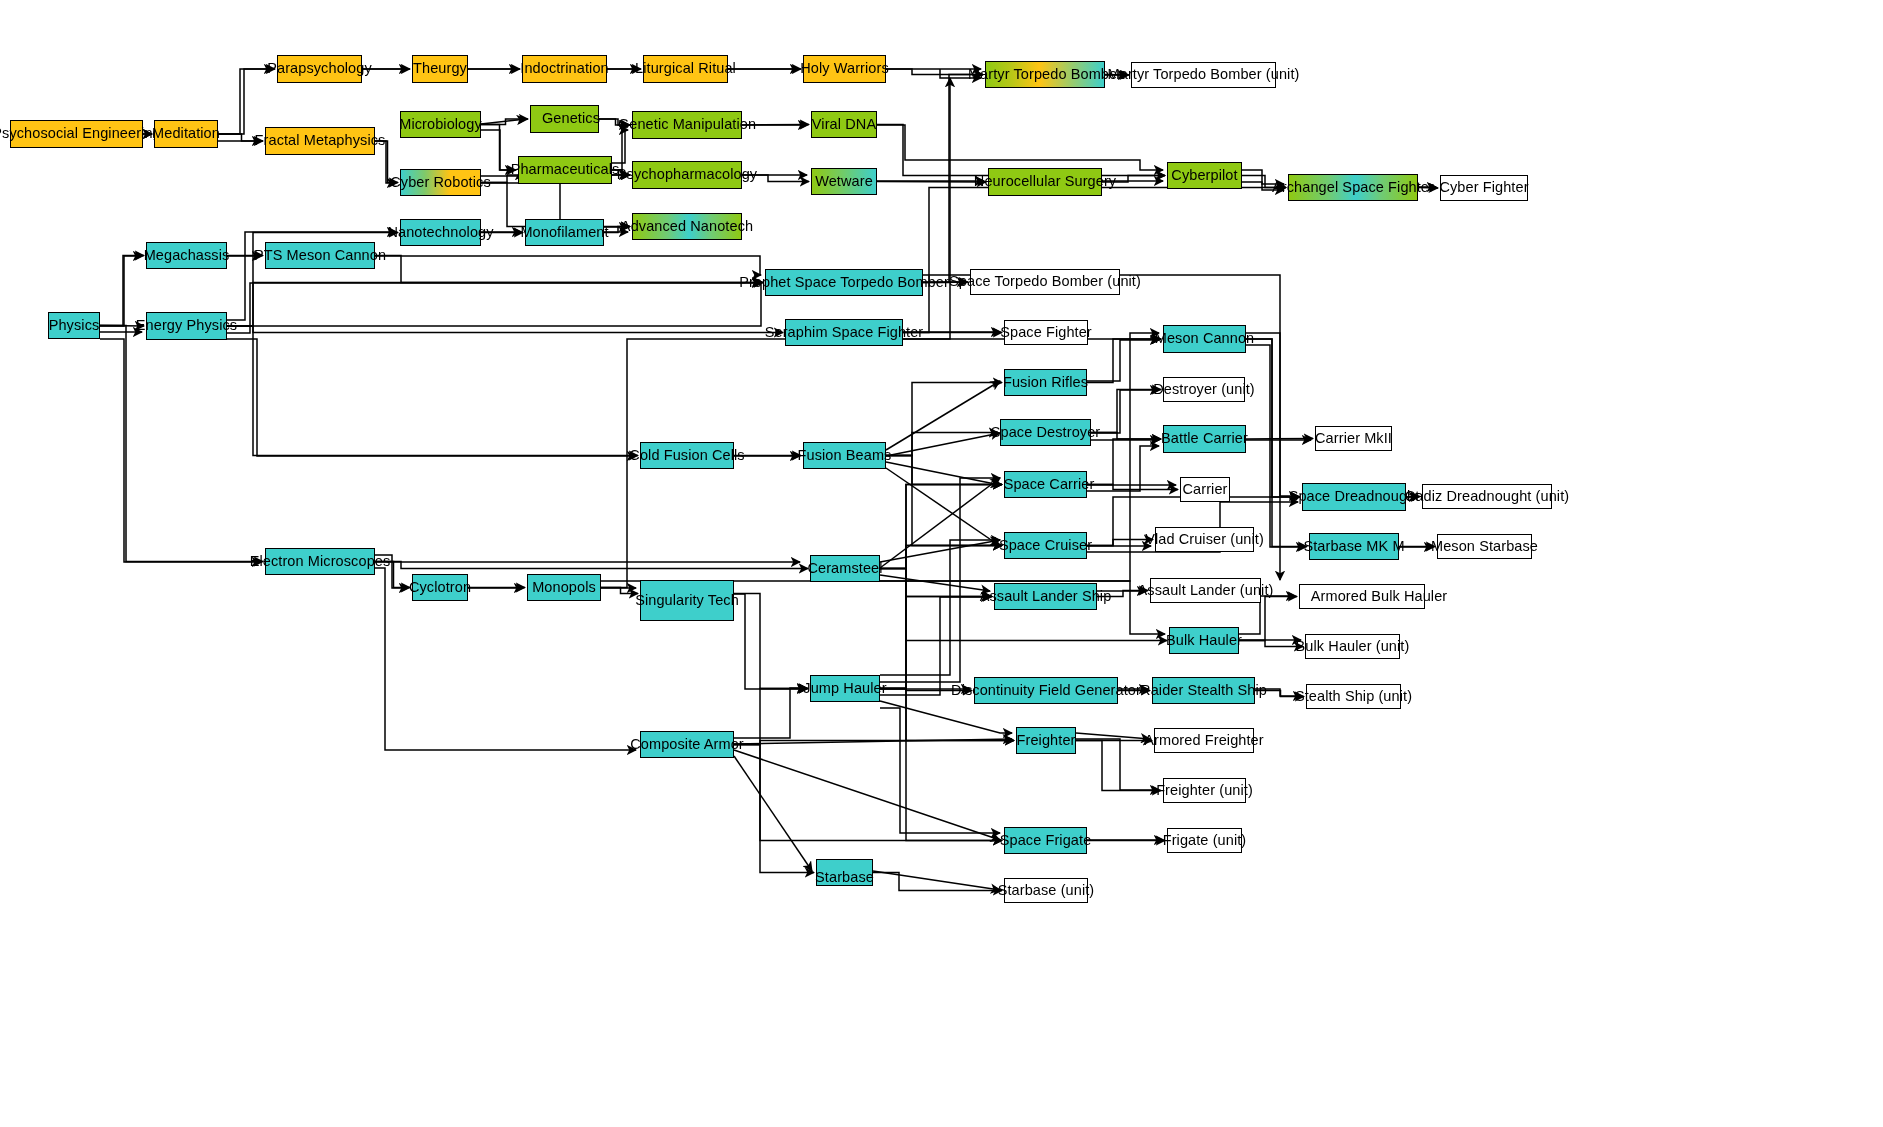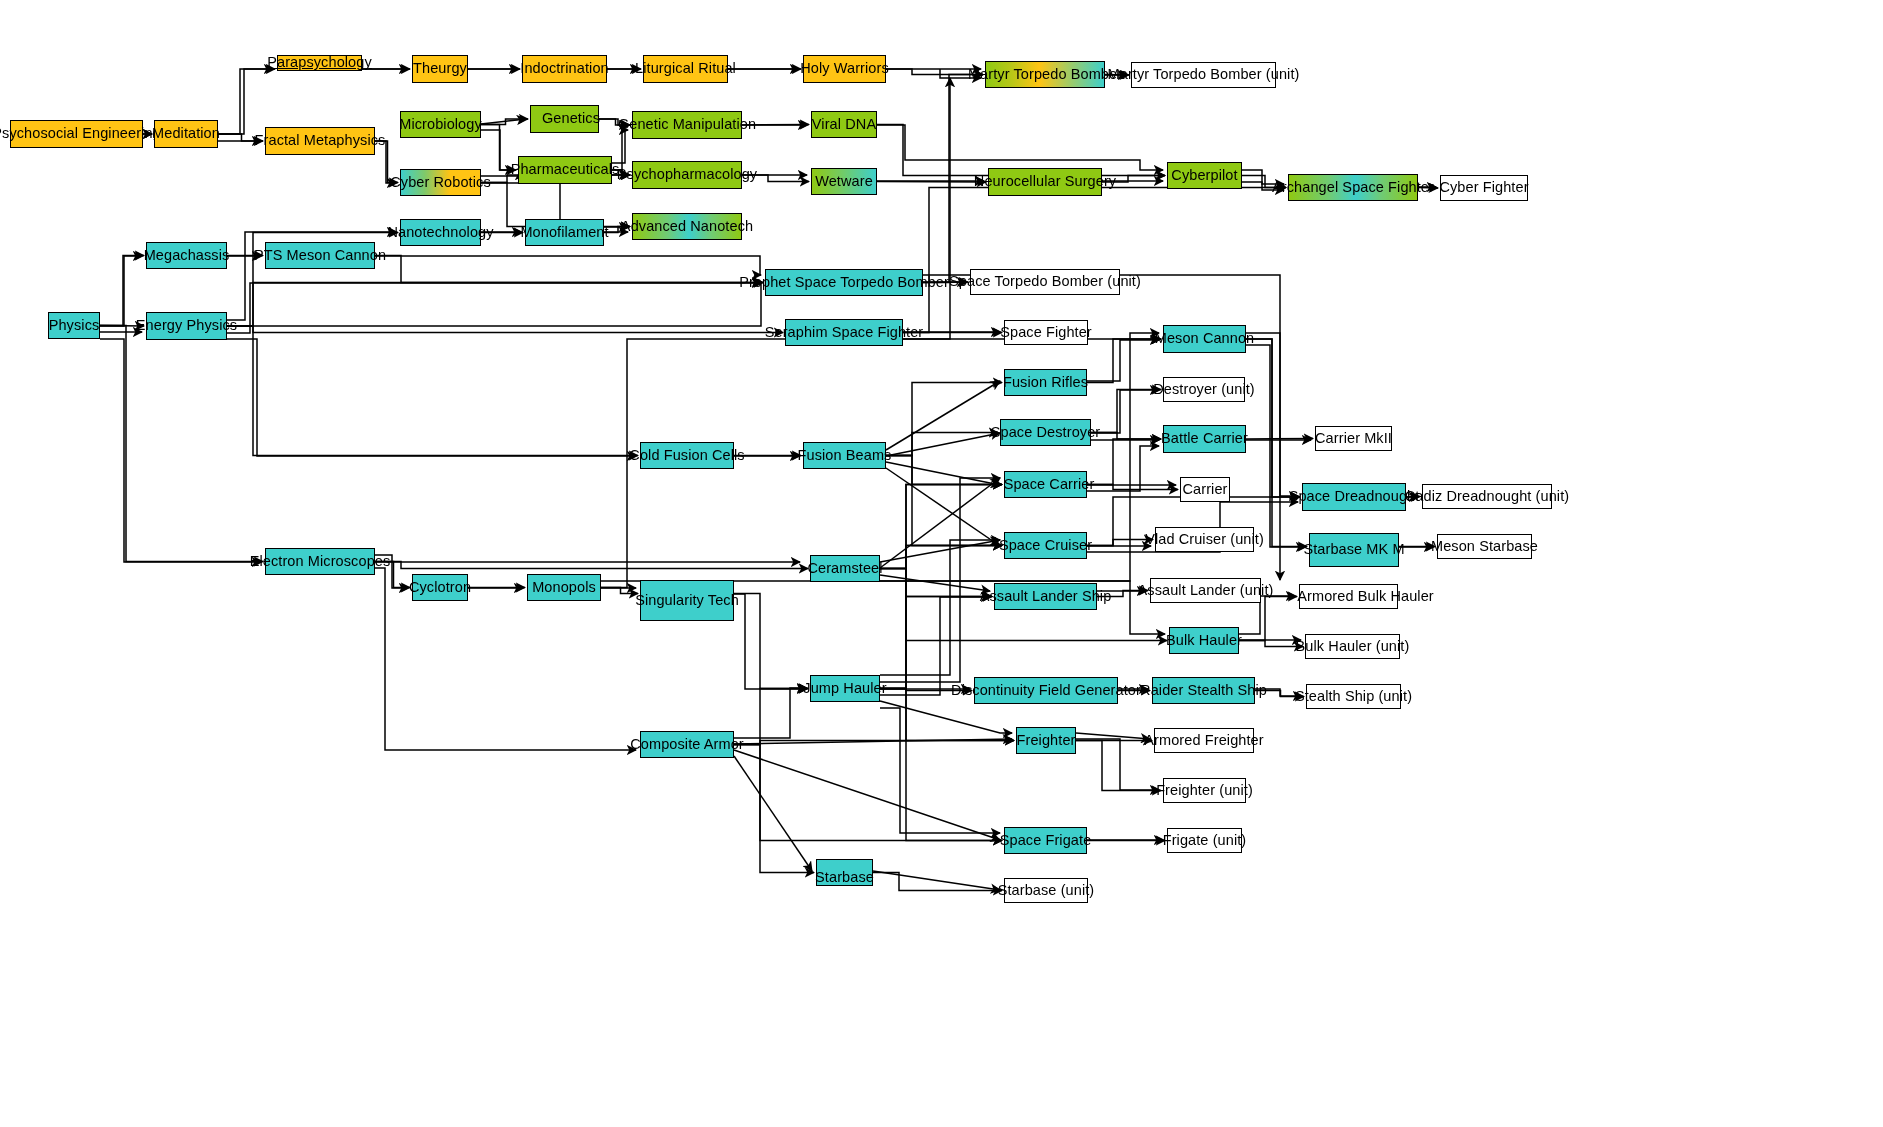--- a/index.html
+++ b/index.html
@@ -215,21 +215,21 @@
         <path d="M903,332.5 L929,332.5 L929,187.5 L1286,187.5" marker-end="url(#arrow)" stroke-width="1.5"></path>
       </g>
   </svg>
   <div id="nodes-layer">
       <div class="node y" style="left: 10px; top: 120px; width: 133px; height: 28px;">
         <span>Psychosocial Engineering</span>
       </div>
       <div class="node y" style="left: 154px; top: 120px; width: 64px; height: 28px;">
         <span>Meditation</span>
       </div>
-      <div class="node y" style="left: 277px; top: 55px; width: 85px; height: 16px; text-decoration: underline;">
+      <div class="node y" style="left: 277px; top: 55px; width: 85px; height: 28px;">
         <span>Parapsychology</span>
       </div>
       <div class="node y" style="left: 412px; top: 55px; width: 56px; height: 28px;">
         <span>Theurgy</span>
       </div>
       <div class="node y" style="left: 522px; top: 55px; width: 85px; height: 28px;">
         <span>Indoctrination</span>
       </div>
       <div class="node y" style="left: 643px; top: 55px; width: 85px; height: 28px;">
         <span>Liturgical Ritual</span>
@@ -365,36 +365,36 @@
       </div>
       <div class="node u" style="left: 1422px; top: 484px; width: 130px; height: 25px;">
         <span>Cadiz Dreadnought (unit)</span>
       </div>
       <div class="node c" style="left: 1004px; top: 532px; width: 83px; height: 27px;">
         <span>Space Cruiser</span>
       </div>
       <div class="node u" style="left: 1155px; top: 527px; width: 99px; height: 25px;">
         <span>Vlad Cruiser (unit)</span>
       </div>
-      <div class="node c" style="left: 1309px; top: 533px; width: 90px; height: 34px;">
+      <div class="node c" style="left: 1309px; top: 533px; width: 90px; height: 27px;">
         <span>Starbase MK M</span>
       </div>
       <div class="node u" style="left: 1437px; top: 534px; width: 95px; height: 25px;">
         <span>Meson Starbase</span>
       </div>
       <div class="node c" style="left: 810px; top: 555px; width: 70px; height: 27px;">
         <span>Ceramsteel</span>
       </div>
       <div class="node c" style="left: 994px; top: 583px; width: 103px; height: 27px;">
         <span>Assault Lander Ship</span>
       </div>
       <div class="node u" style="left: 1150px; top: 578px; width: 111px; height: 25px;">
         <span>Assault Lander (unit)</span>
       </div>
-      <div class="node u" style="left: 1299px; top: 584px; width: 99px; height: 25px; padding-left: 41px;">
+      <div class="node u" style="left: 1299px; top: 584px; width: 126px; height: 25px; padding-left: 41px;">
         <span>Armored Bulk Hauler</span>
       </div>
       <div class="node c" style="left: 1169px; top: 627px; width: 70px; height: 27px;">
         <span>Bulk Hauler</span>
       </div>
       <div class="node u" style="left: 1305px; top: 634px; width: 95px; height: 25px;">
         <span>Bulk Hauler (unit)</span>
       </div>
       <div class="node c" style="left: 810px; top: 675px; width: 70px; height: 27px;">
         <span>Jump Hauler</span>

